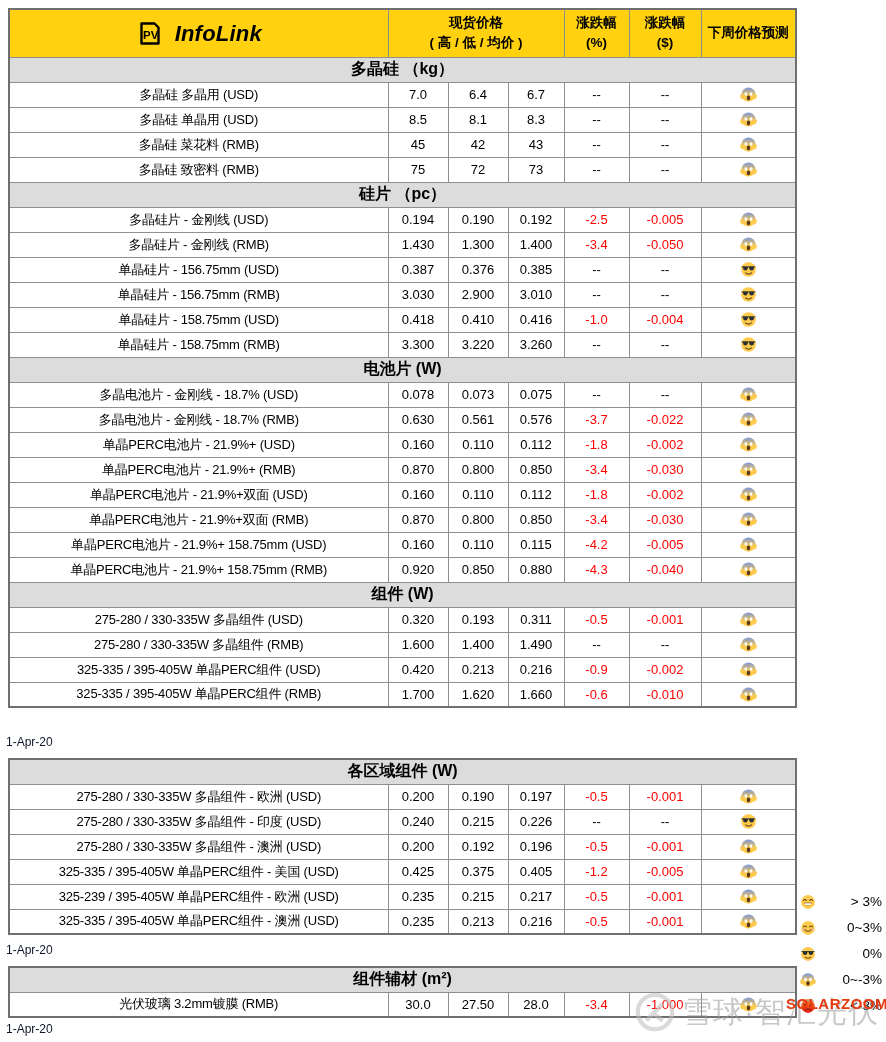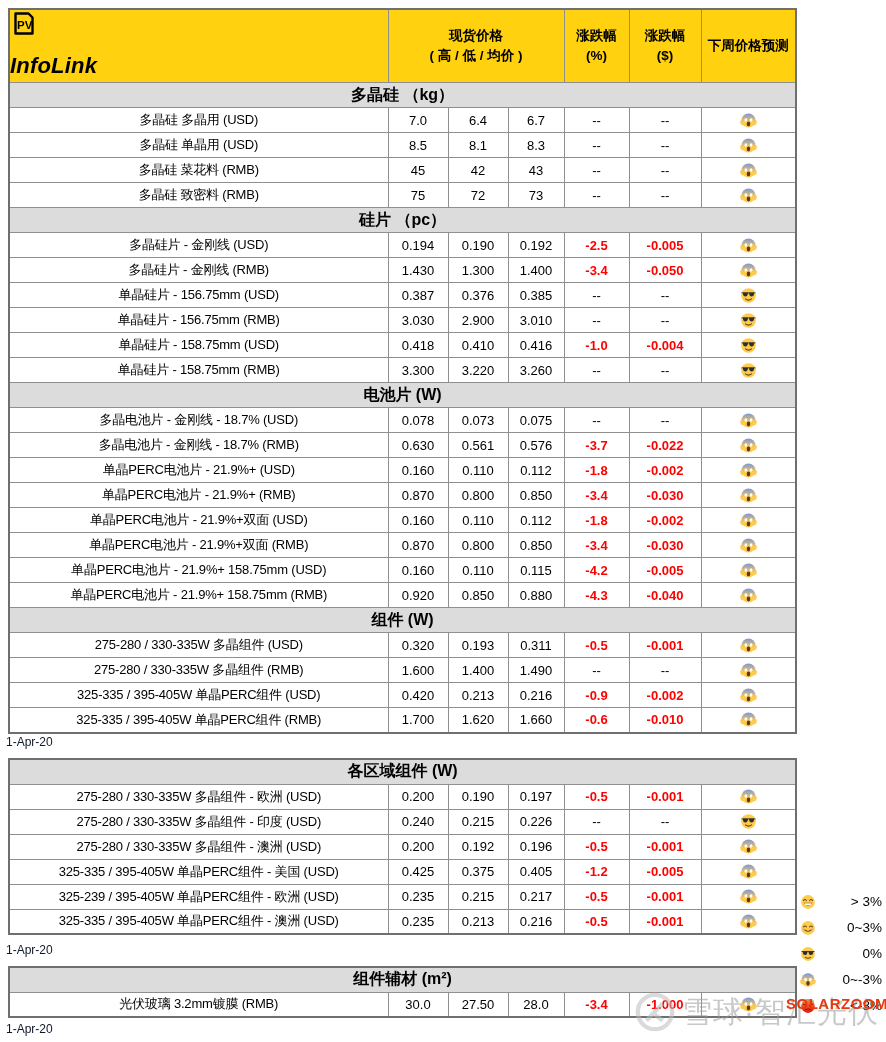--- a/index.html
+++ b/index.html
@@ -11,30 +11,30 @@
   table.price-table {
     position:absolute; left:8px; width:787px;
     border-collapse:collapse; table-layout:fixed;
     border:2px solid #6f6f6f;
   }
   .price-table th, .price-table td { border:1px solid #8f8f8f; padding:0; }
   .head-row th {
     background:#FFD10E; height:48px; font-size:13.5px; font-weight:bold;
     text-align:center; vertical-align:middle; line-height:1.5;
   }
-  .logo-cell .logo-wrap { display:flex; align-items:flex-start; justify-content:center; gap:12px;flex-direction:column; }
+  .logo-cell .logo-wrap { display:flex; align-items:center; justify-content:center; gap:12px; }
   .brand { font-size:22px; font-weight:800; letter-spacing:0.2px;font-style:italic; }
   .section-row td {
     background:#DCDCDC; height:25px; font-size:16px; font-weight:bold;
     text-align:center; vertical-align:middle;
   }
   .data-row td { background:#fff; height:25px; font-size:13px; vertical-align:middle; }
   .label-cell { text-align:center; padding-left:6px; white-space:nowrap; overflow:hidden; letter-spacing:-0.2px; }
   .num { text-align:center; }
-  .neg { color:#FF0000;font-weight:bold; }
+  .neg { color:#FF0000; }
   .emoji-cell svg, .legend-emoji svg { vertical-align:middle; display:inline-block; }
   .date { position:absolute; left:6px; font-size:12px; color:#0f172a; }
   .legend { position:absolute; left:800px; top:888px; width:84px; }
   .legend-item { display:flex; align-items:center; height:26px; }
   .legend-emoji { width:20px; text-align:left; }
   .legend-label { flex:1; text-align:right; font-size:13.5px; padding-right:2px; white-space:nowrap; }
   .watermark { position:absolute; left:0; top:0; width:886px; height:778px; pointer-events:none; z-index:20; }
   .wm-logo { position:absolute; left:634px; top:991px; opacity:0.55; }
   .wm-site {
     position:absolute; left:682px; top:992px; font-size:30px; color:rgba(155,155,155,0.55);

